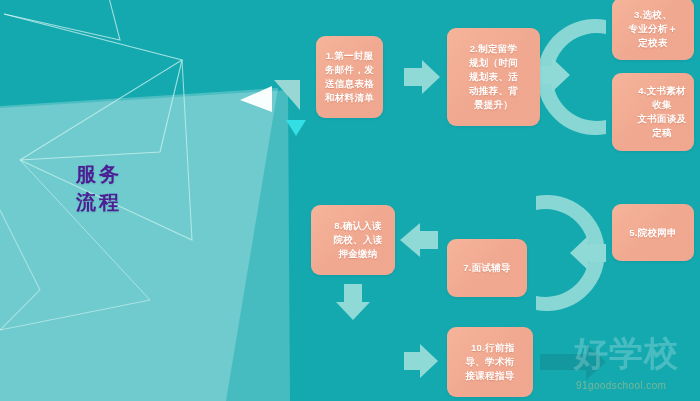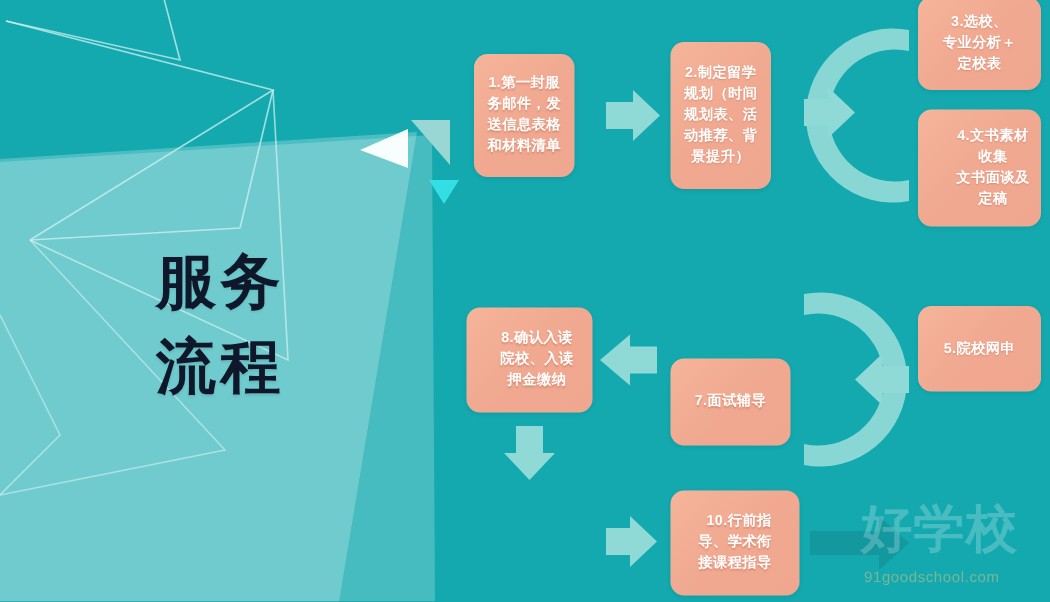--- a/index.html
+++ b/index.html
@@ -12,28 +12,27 @@
   }
   #stage{position:relative;width:700px;height:401px;overflow:hidden;}
 
   
   #bg-layer{position:absolute;left:0;top:0;width:700px;height:401px;}
   #bg-layer svg{display:block;}
 
   
   .title-block{
     position:absolute;left:76px;top:160px;
-    color:#0f172a;
-    font-size:40px;
+    color:#4c1d95;
+    font-size:20px;
     font-weight:bold;
     line-height:1.42;
     letter-spacing:3px;
     text-shadow:0 1px 2px rgba(0,0,0,.10);
     white-space:pre-line;
-    margin-left:28px;
   }
 
   
   .node{
     position:absolute;
     box-sizing:border-box;
     border-radius:9px;
     background:linear-gradient(135deg,#f5b49a 0%,#f0a890 55%,#efa78f 100%);
     color:#ffffff;
     font-size:9.5px;
@@ -45,21 +44,21 @@
     justify-content:center;
     text-align:center;
     padding:4px 6px;
     white-space:pre-line;
     text-shadow:0 1px 1px rgba(180,90,60,.35);
     box-shadow:0 1px 3px rgba(0,0,0,.08);
   }
 
   
   .n1 {left:316px;  top:36px;  width:67px; height:82px;}
-  .n2 {left:447px;  top:28px;  width:67px; height:98px;}
+  .n2 {left:447px;  top:28px;  width:93px; height:98px;}
   .n3 {left:612px;  top:-2px;  width:82px; height:62px;}
   .n4 {left:612px;  top:73px;  width:82px; height:78px;padding-left:24px;}
   .n5 {left:612px;  top:204px; width:82px; height:57px;}
   .n6 {left:447px;  top:155px; width:80px; height:52px;}
   .n7 {left:447px;  top:239px; width:80px; height:58px;}
   .n8 {left:311px;  top:205px; width:84px; height:70px;padding-left:16px;}
   .n9 {left:307px;  top:328px; width:92px; height:64px;}
   .n10{left:447px;  top:327px; width:86px; height:70px;text-align:right;}
   .n11{left:612px;  top:330px; width:84px; height:66px;}
   #conn-layer{position:absolute;left:0;top:0;width:700px;height:401px;pointer-events:none;}

